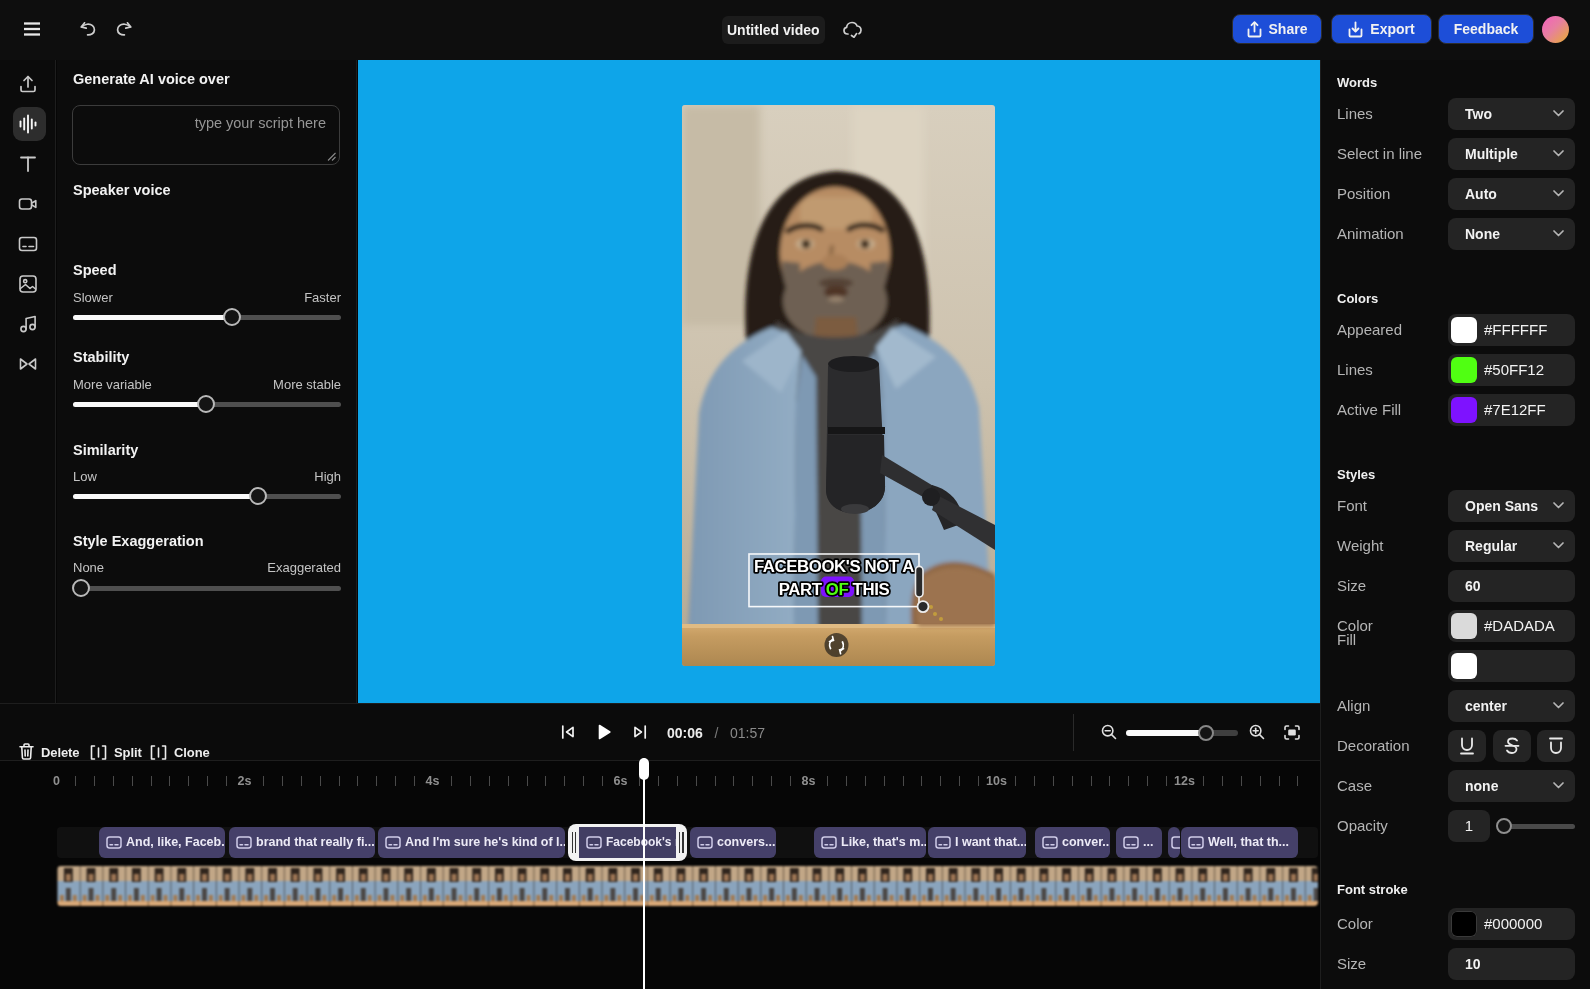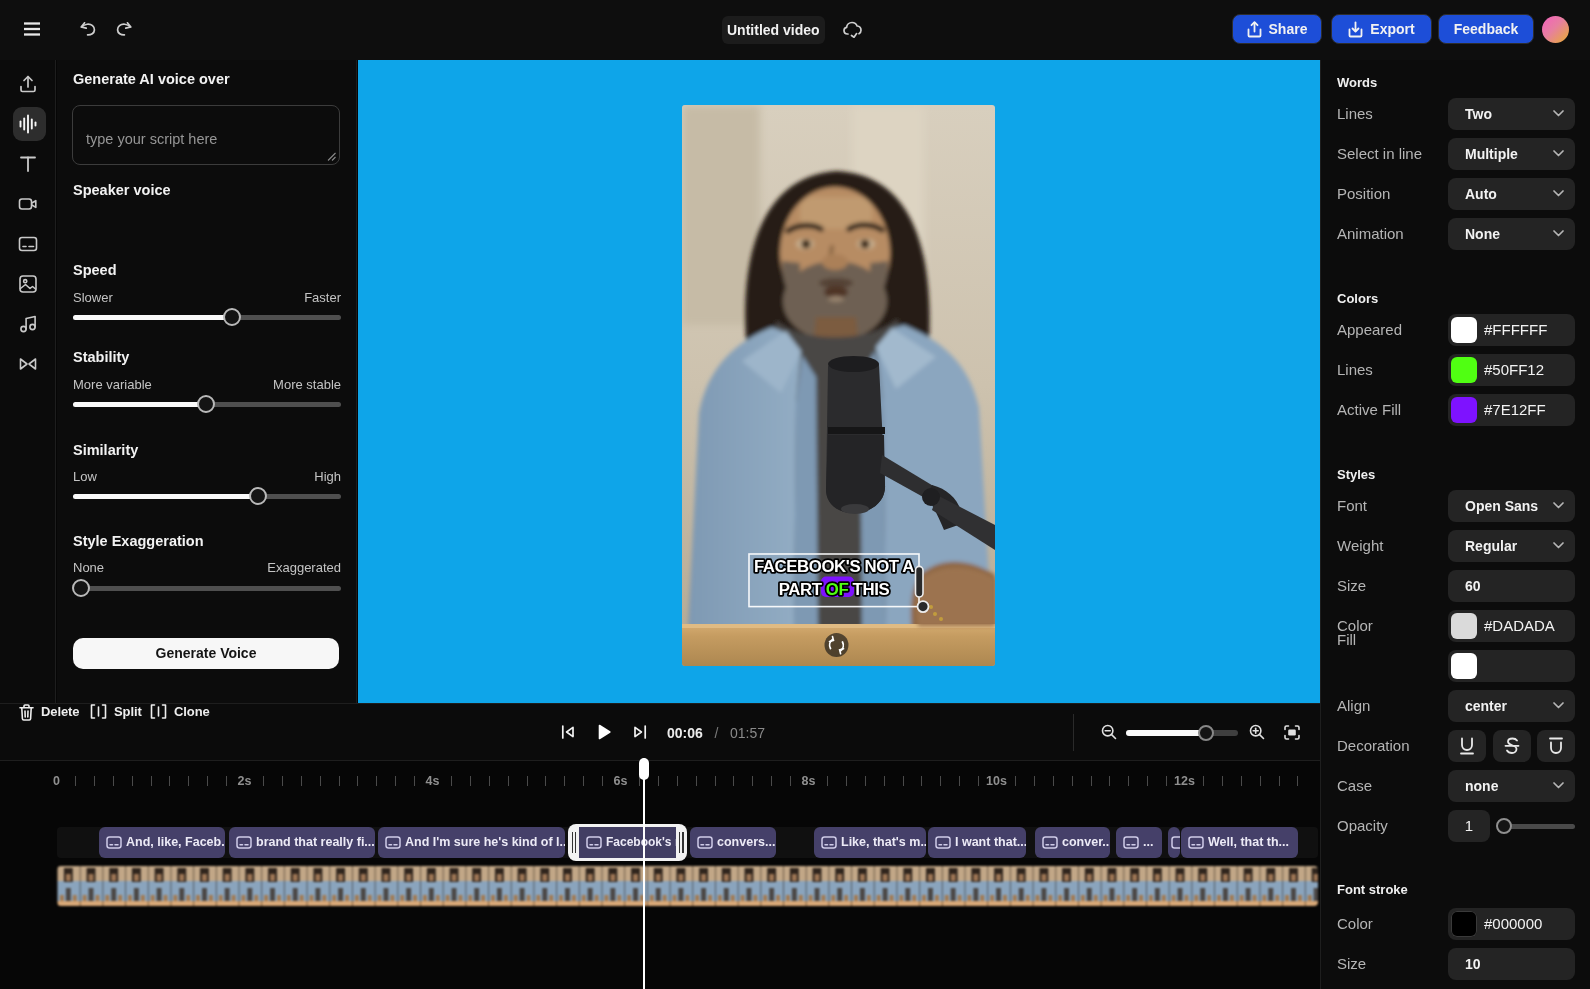--- a/index.html
+++ b/index.html
@@ -26,21 +26,21 @@
   #railsel { left:13px; top:47px; width:33px; height:34px; background:#2d2d2d;
     border-radius:9px; }
 
   
   #lpanel { left:57px; top:60px; width:300px; height:643px; background:#0c0c0c;
     border-right:1px solid #1e1e1e; }
   .lp { position:absolute; left:16px; width:268px; color:#f2f2f2; }
   .lphead { font-size:14.5px; font-weight:700; }
   .lplbl  { font-size:13px; color:#c4c4c4; display:flex; justify-content:space-between; }
   #scriptbox { left:15px; top:45px; width:268px; height:60px; border:1px solid #3c3c3c;
-    border-radius:8px; color:#969696; font-size:14.5px; padding:25px 13px; }
+    border-radius:8px; color:#969696; font-size:14.5px; padding:9px 13px;text-align:right; }
   #voicesel { left:15px; top:151px; width:268px; height:33px; border:1px solid #3c3c3c;
     border-radius:10px; color:#f2f2f2; font-size:14.5px; font-weight:700;
     line-height:31px; padding:0 17px; }
   .track { position:absolute; left:16px; width:268px; height:5px; border-radius:3px;
     background:#4f4f4f; }
   .fill { position:absolute; left:0; top:0; height:5px; border-radius:3px; background:#fafafa; }
   .thumb { position:absolute; top:-7px; width:18px; height:18px; border-radius:50%;
     background:#141414; border:2px solid #b9b9b9; }
   #genvoice { left:16px; top:578px; width:266px; height:31px; background:#f7f7f7;
     border-radius:10px; color:#141414; font-size:14px; font-weight:700;
@@ -61,21 +61,21 @@
   .chev { position:absolute; right:11px; top:12px; width:11px; height:7px; }
   .swrow { position:absolute; left:127px; width:127px; height:32px; background:#242424;
     border-radius:8px; color:#f2f2f2; font-size:15px; line-height:32px; }
   .sw { position:absolute; left:3px; top:3px; width:26px; height:26px; border-radius:6px; }
   .swtxt { position:absolute; left:36px; }
   .decbtn { position:absolute; width:38px; height:32px; background:#242424; border-radius:8px; }
 
   
   #ctrl { left:0; top:703px; width:1320px; height:58px; background:#0b0b0b;
     border-top:1px solid #1e1e1e; border-bottom:1px solid #1e1e1e; }
-  .cbtn { position:absolute; top:0; height:56px; display:flex; align-items:flex-start; gap:7px;
+  .cbtn { position:absolute; top:0; height:56px; display:flex; align-items:flex-end; gap:7px;
     color:#ededed; font-size:13px; font-weight:600; letter-spacing:-0.1px; }
 
   
   #tl { left:0; top:761px; width:1320px; height:228px; background:#060606; }
   .rlbl { position:absolute; top:13px; font-size:12.5px; font-weight:700; color:#8f8f8f;
     transform:translateX(-50%); }
   .tick { position:absolute; top:15px; width:1px; height:10px; background:#4a4a4a; }
   .blk { position:absolute; top:66px; height:31px; background:#454069; border-radius:6px;
     color:#eceaf6; font-size:12.5px; font-weight:700; line-height:31px;
     white-space:nowrap; overflow:hidden; padding-left:27px; }
@@ -228,21 +228,20 @@
       </div>
     <div class="lp lphead" style="top:473px">Style Exaggeration</div>
     <div class="lp lplbl" style="top:500px">
         <span>None</span>
         <span>Exaggerated</span>
       </div>
     <div class="track" style="top:526px">
         <div class="fill" style="width:8px"></div>
         <div class="thumb" style="left:-1px"></div>
       </div>
-    <div id="genvoice" class="abs">Generate Voice</div>
   </div>
   <div id="stage" class="abs">
     <svg id="video" class="abs" width="313" height="561" viewBox="0 0 313 561">
       <defs>
         <clipPath id="vclip">
             <rect x="0" y="0" width="313" height="561" rx="3"></rect>
           </clipPath>
         <filter id="soft" x="-20%" y="-20%" width="140%" height="140%">
             <feGaussianBlur stdDeviation="2"></feGaussianBlur>
           </filter>

